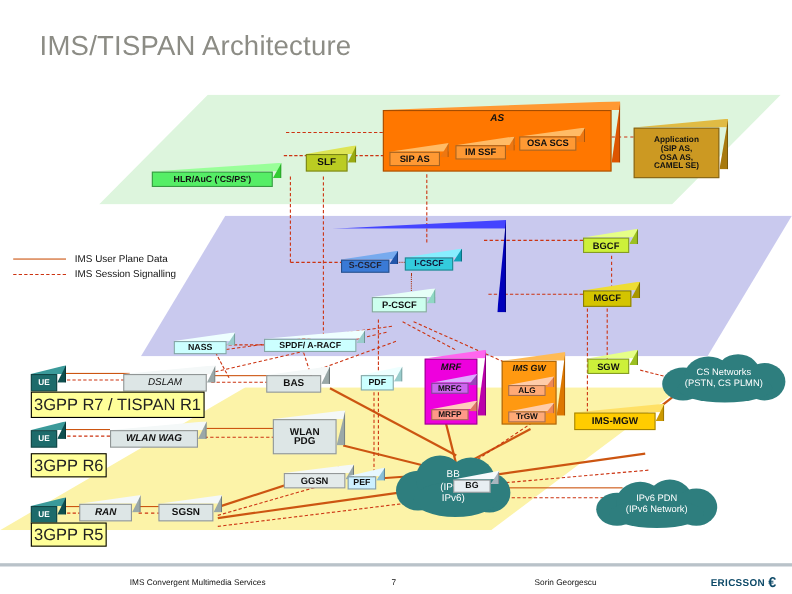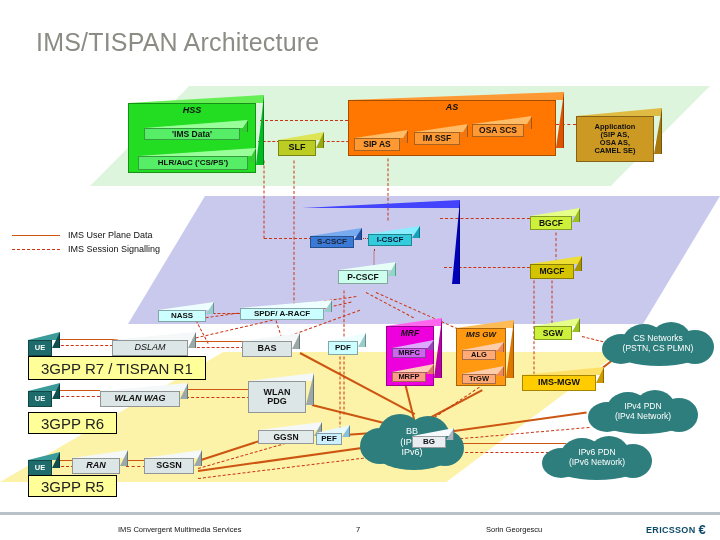--- a/index.html
+++ b/index.html
@@ -77,21 +77,21 @@
   #legend{position:absolute;left:12px;top:228px;width:220px;font-size:9px;color:#111;}
   #legend .row{display:flex;align-items:center;height:14px;}
   #legend .swatch{width:48px;height:0;margin-right:8px;}
   #legend .swatch.sig{border-top:1.5px dashed #cc3311;}
   #legend .swatch.data{border-top:1.6px solid #cc5511;}
 
   
   .tag{
     position:absolute;background:#ffff99;border:1.5px solid #000;
     font-size:15px;color:#222;display:flex;align-items:center;
-    padding:0 12px;white-space:nowrap;
+    padding:0 2px;white-space:nowrap;
   }
 
   
   #footrule{position:absolute;left:0;top:512px;width:720px;height:3px;background:#b9c2c9;}
   #footer{position:absolute;left:0;top:522px;width:635px;height:18px;font-size:7.5px;color:#111;}
   #footer .f{position:absolute;white-space:nowrap;}
   #logo{position:absolute;right:14px;top:522px;font-size:9px;font-weight:bold;
         color:#0e4a68;letter-spacing:.3px;display:flex;align-items:center;gap:3px;}
   #logo .mark{font-size:13px;}
 </style>
@@ -189,30 +189,20 @@
   <div class="edge sig" style="left:126px;top:466px;width:20px;"></div>
   <div class="edge data" style="left:126px;top:460px;width:20px;"></div>
 
   <div class="edge data2" style="left:198px;top:460px;width:116px;transform:rotate(-18deg);"></div>
   <div class="edge sig" style="left:198px;top:468px;width:116px;transform:rotate(-16deg);"></div>
   <div class="edge data2" style="left:198px;top:470px;width:214px;transform:rotate(-8deg);"></div>
   <div class="edge sig" style="left:198px;top:478px;width:212px;transform:rotate(-7deg);"></div>
 
   <div class="edge sig" style="left:340px;top:356px;width:78px;transform:rotate(90deg);"></div>
 
-  <div class="box container" style="left:128px;top:95px;width:136px;height:78px;">
-    <div class="top" style="background:#66ee55;"></div>
-    <div class="side" style="background:#00bb22;"></div>
-    <div class="face" style="background:#22dd22;font-size:9px;font-style:italic;font-weight:bold;color:#111;">HSS</div>
-  </div>
-  <div class="box" style="left:144px;top:120px;width:104px;height:20px;">
-    <div class="top" style="background:#99ff99;"></div>
-    <div class="side" style="background:#33cc33;"></div>
-    <div class="face" style="background:#55ee66;font-size:8.5px;color:#111;font-weight:bold;">'IMS Data'</div>
-  </div>
   <div class="box" style="left:138px;top:148px;width:118px;height:22px;">
     <div class="top" style="background:#99ff99;"></div>
     <div class="side" style="background:#33cc33;"></div>
     <div class="face" style="background:#55ee66;font-size:8px;color:#111;font-weight:bold;">HLR/AuC ('CS/PS')</div>
   </div>
 
   <div class="box" style="left:278px;top:132px;width:46px;height:24px;">
     <div class="top" style="background:#dde455;"></div>
     <div class="side" style="background:#99aa11;"></div>
     <div class="face" style="background:#bbcc22;font-size:9px;color:#111;font-weight:bold;">SLF</div>
@@ -425,31 +415,20 @@
       <span>(IPv4/</span>
       <span>IPv6)</span>
     </span>
   </div>
   <div class="box" style="left:412px;top:428px;width:42px;height:20px;z-index:5;">
     <div class="top" style="background:#f6fafc;"></div>
     <div class="side" style="background:#a8b6bf;"></div>
     <div class="face" style="background:#e8eef2;font-size:8px;color:#111;font-weight:bold;">BG</div>
   </div>
 
-  <div class="cloud" style="left:588px;top:390px;width:110px;height:44px;font-size:8.5px;">
-    <span class="puff" style="left:0px;top:12px;width:38px;height:30px;"></span>
-    <span class="puff" style="left:18px;top:2px;width:44px;height:38px;"></span>
-    <span class="puff" style="left:46px;top:0px;width:42px;height:40px;"></span>
-    <span class="puff" style="left:72px;top:8px;width:38px;height:34px;"></span>
-    <span class="puff" style="left:12px;top:18px;width:86px;height:26px;"></span>
-    <span class="ctext" style="display:flex;flex-direction:column;width:100%;">
-      <span>IPv4 PDN</span>
-      <span>(IPv4 Network)</span>
-    </span>
-  </div>
 
   <div class="cloud" style="left:542px;top:436px;width:110px;height:44px;font-size:8.5px;">
     <span class="puff" style="left:0px;top:12px;width:38px;height:30px;"></span>
     <span class="puff" style="left:18px;top:2px;width:44px;height:38px;"></span>
     <span class="puff" style="left:46px;top:0px;width:42px;height:40px;"></span>
     <span class="puff" style="left:72px;top:8px;width:38px;height:34px;"></span>
     <span class="puff" style="left:12px;top:18px;width:86px;height:26px;"></span>
     <span class="ctext" style="display:flex;flex-direction:column;width:100%;justify-content:space-between;">
       <span>IPv6 PDN</span>
       <span>(IPv6 Network)</span>

